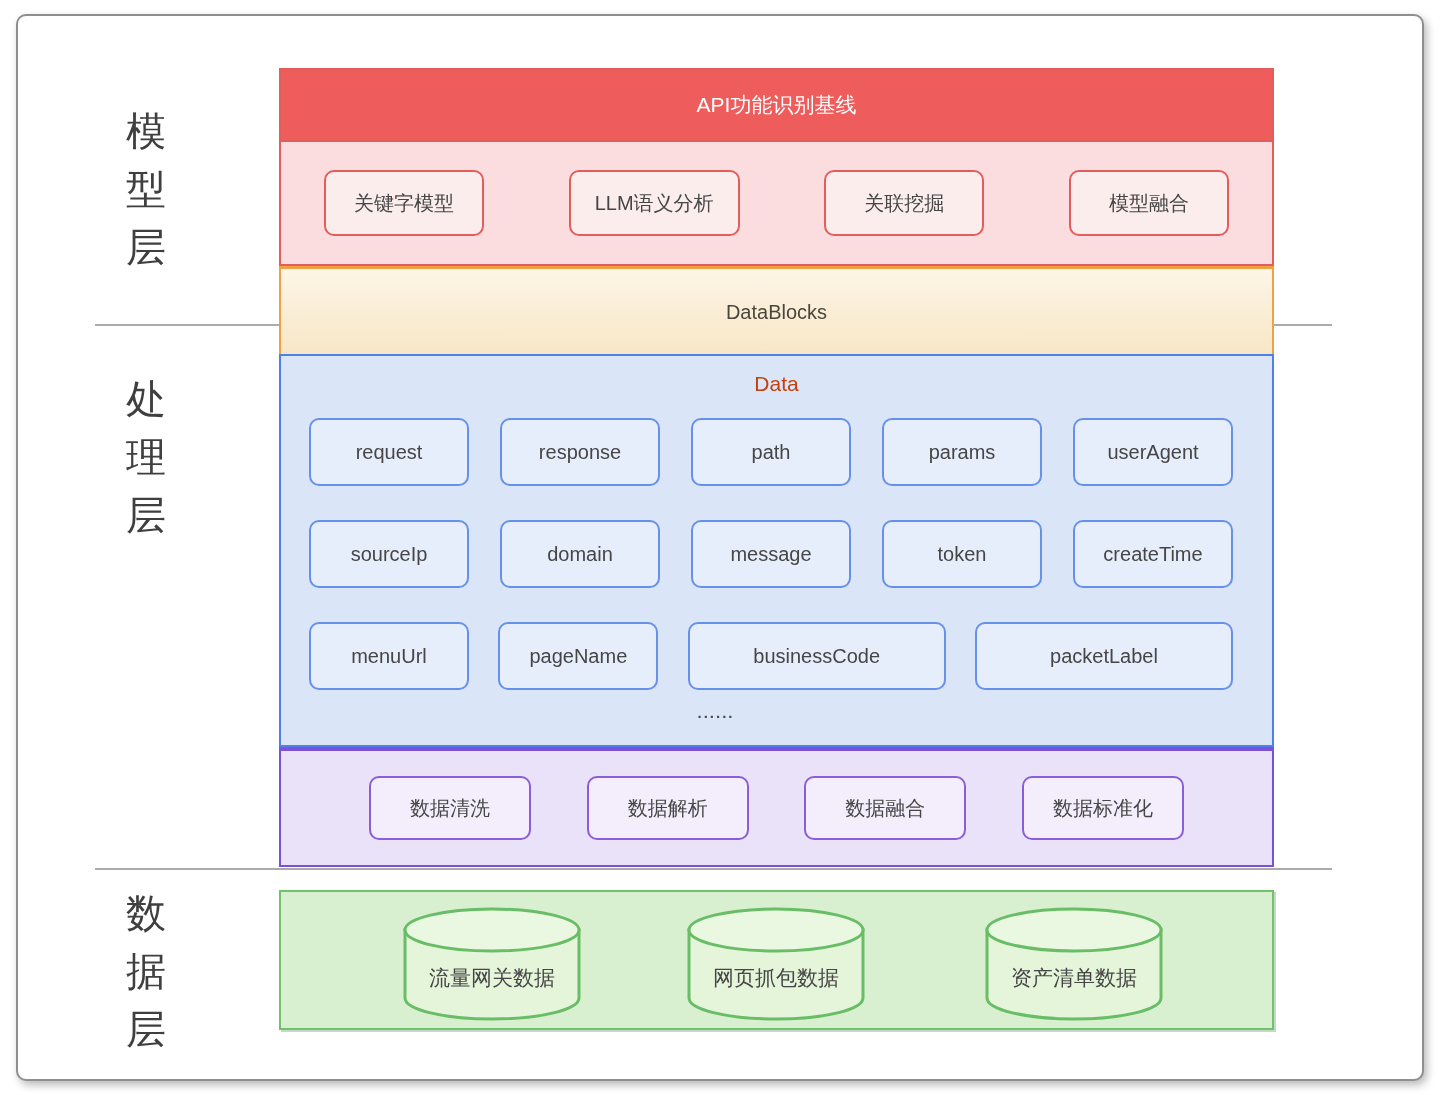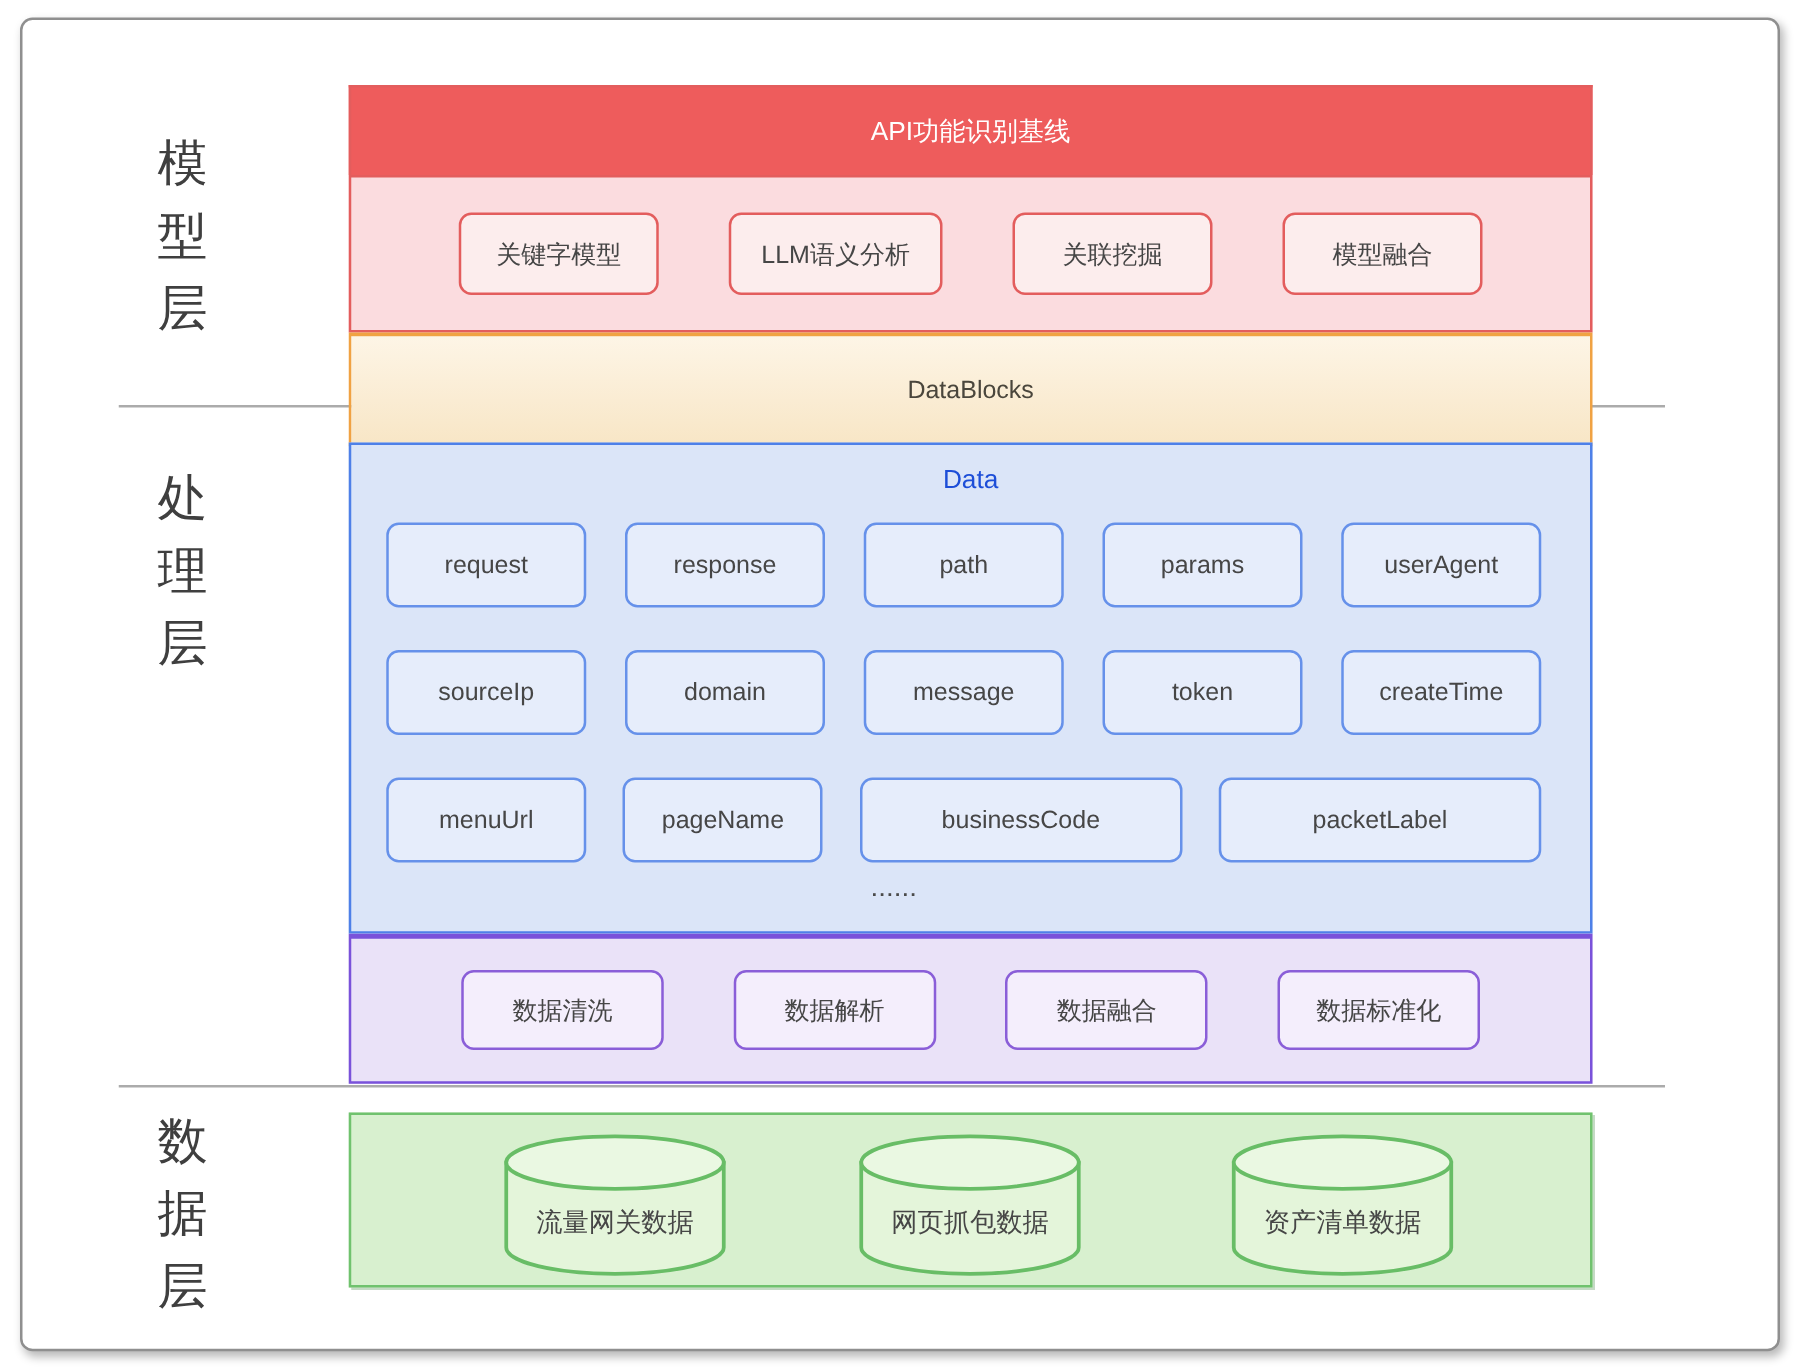--- a/index.html
+++ b/index.html
@@ -68,21 +68,21 @@
     border: 2px solid var(--red-border);
     border-bottom: none;
     box-sizing: border-box;
   }
   .pink-band {
     height: 126px;
     background: var(--pink-fill);
     border: 2px solid var(--red-border);
     box-sizing: border-box;
     display: flex; align-items: center; justify-content: space-between;
-    padding: 0 86px;
+    padding: 0 43px;
     text-align: center;
   }
   .pink-box {
     height: 66px;
     min-width: 160px;
     padding: 0 24px;
     background: var(--pink-box-fill);
     border: 2px solid var(--red-border);
     border-radius: 10px;
     box-sizing: border-box;
@@ -109,21 +109,21 @@
     width: 995px; height: 393px;
     background: var(--blue-fill);
     border: 2px solid var(--blue-border);
     box-sizing: border-box;
   }
   .data-title {
     position: absolute;
     top: 16px; left: 0; right: 0;
     text-align: center;
     font-size: 21px;
-    color: #1d4ed8;
+    color: #c2410c;
   }
   .field-row {
     position: absolute;
     left: 0; right: 11px;
     display: flex;
     justify-content: space-between;
     padding: 0 28px;
   }
   .row-1 { top: 62px;  }
   .row-2 { top: 164px; }

